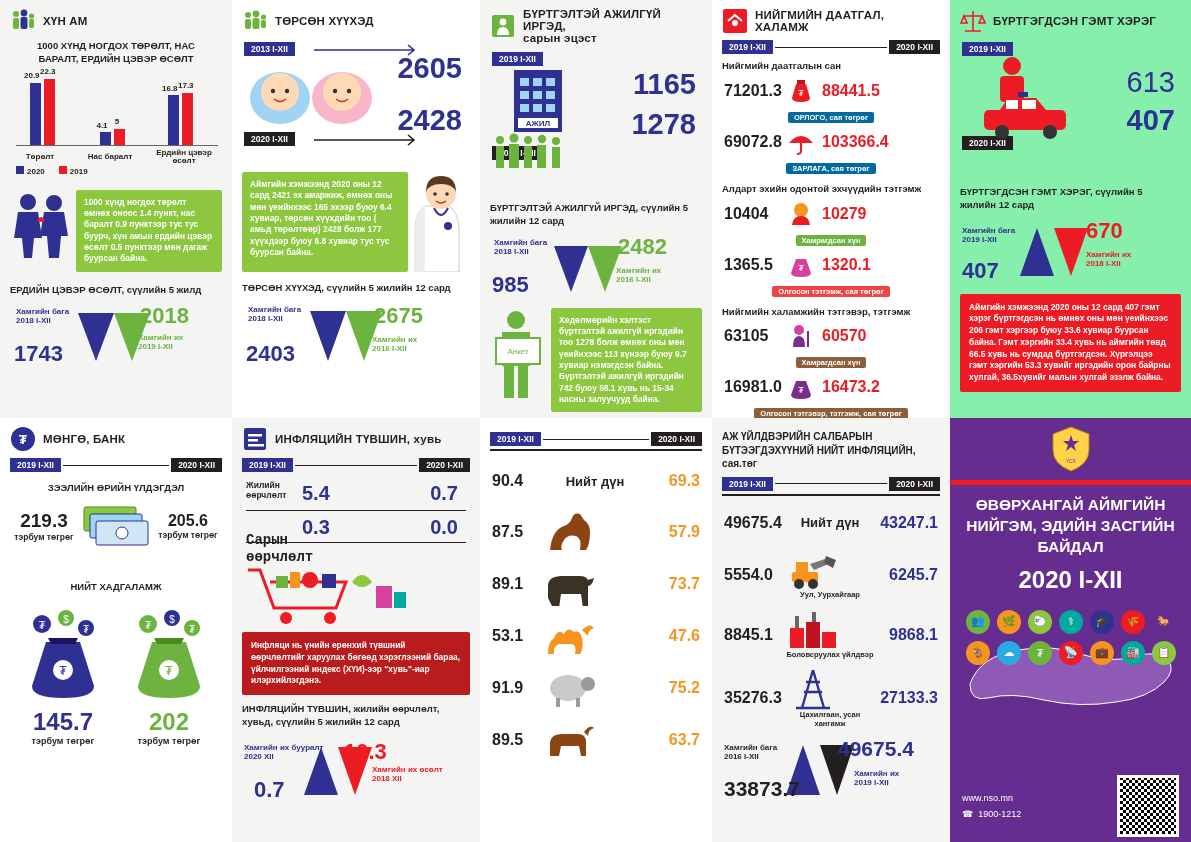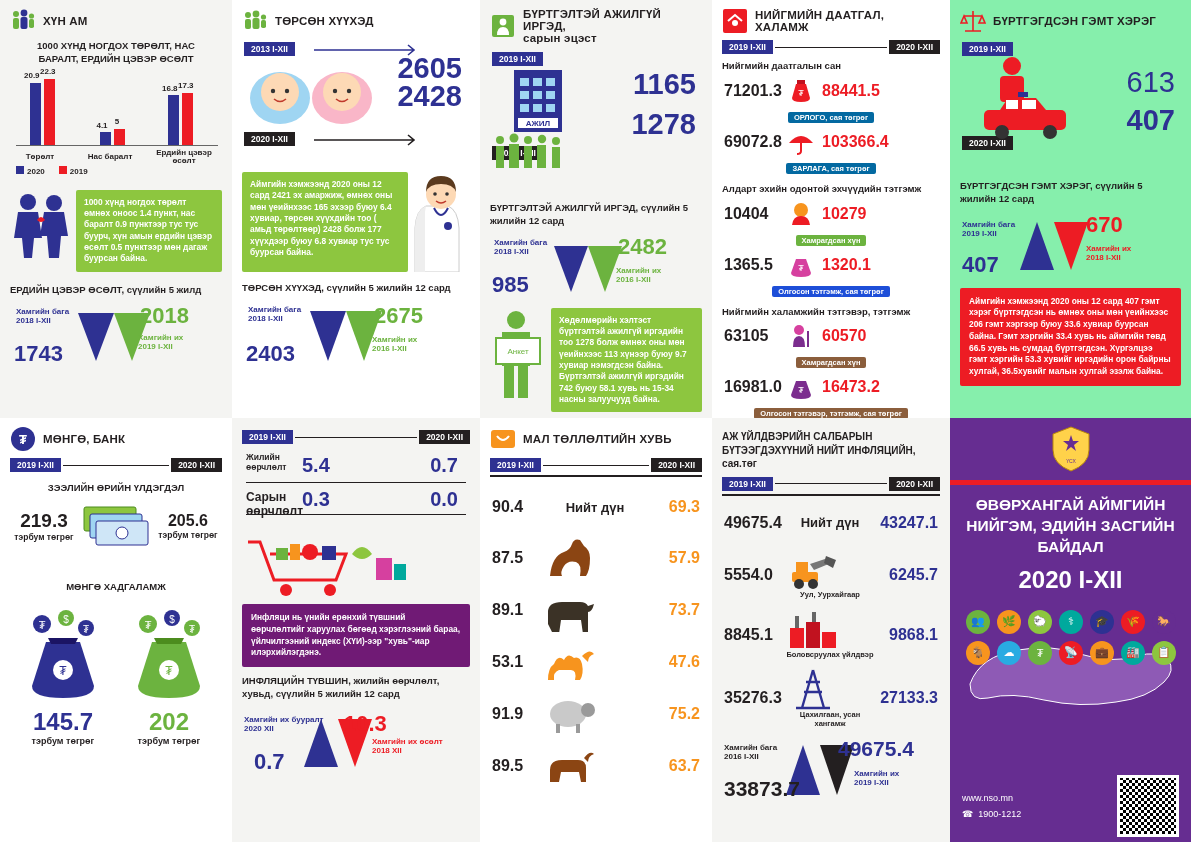--- a/index.html
+++ b/index.html
@@ -43,21 +43,21 @@
   .bargroup { position:absolute; bottom:19px; display:flex; align-items:flex-end; gap:3px; }
   .bar { width:11px; }
   .bar.b2020 { background:#2e3192; }
   .bar.b2019 { background:#ed1c24; }
   .barlabel { position:absolute; font-size:8px; font-weight:bold; text-align:center; }
   .barcat { position:absolute; bottom:2px; font-size:8px; font-weight:bold; text-align:center; line-height:1.05; }
   .legend { display:flex; gap:14px; font-size:8px; font-weight:bold; margin-top:2px; padding-left:6px;}
   .legend span.sw { display:inline-block; width:8px; height:8px; margin-right:3px; }
   .callout-green { background:#8dc63f; color:#fff; font-size:8.4px; line-height:1.35; padding:7px 8px; border-radius:2px; font-weight:bold;}
   .callout-red { background:#ed1c24; color:#fff; font-size:8.4px; line-height:1.4; padding:8px 9px; border-radius:2px; font-weight:bold;}
-  .callout-blue { background:#701a75; color:#fff; font-size:8.4px; line-height:1.4; padding:8px 9px; border-radius:2px; font-weight:bold;}
+  .callout-blue { background:#b91c1c; color:#fff; font-size:8.4px; line-height:1.4; padding:8px 9px; border-radius:2px; font-weight:bold;}
   .tri-row { position:relative; height:78px; margin-top:4px; }
   .minmax { position:absolute; font-size:8px; font-weight:bold; line-height:1.2; }
 
   
   .p2 .nums { font-size:29px; font-weight:bold; }
   
   .map-panel { background:#662d91; color:#fff; }
   .qr { width:62px; height:62px; background:#fff; padding:3px; }
   .qr-inner { width:100%; height:100%;
      background:
@@ -172,21 +172,21 @@
       </span>
       <span class="t">ТӨРСӨН ХҮҮХЭД</span>
     </div>
 
     <div style="position:relative;height:130px;margin-top:4px;">
       <div style="position:absolute;left:2px;top:2px;background:#2e3192;color:#fff;font-size:8.5px;font-weight:bold;padding:2px 7px;">2013 I-XII</div>
       <svg width="120" height="30" viewBox="0 0 120 30" style="position:absolute;left:72px;top:2px;">
         <path d="M0 8 H100 M94 3 L100 8 L94 13" stroke="#2e3192" stroke-width="1.6" fill="none"></path>
       </svg>
       <div class="nums blue" style="position:absolute;right:8px;top:12px;">2605</div>
-      <div class="nums blue" style="position:absolute;right:8px;top:40px;">2428</div>
+      <div class="nums blue" style="position:absolute;right:8px;top:64px;">2428</div>
       <div style="position:absolute;left:2px;top:92px;background:#231f20;color:#fff;font-size:8.5px;font-weight:bold;padding:2px 7px;">2020 I-XII</div>
       <svg width="120" height="20" viewBox="0 0 120 20" style="position:absolute;left:72px;top:92px;">
         <path d="M0 8 H100 M94 3 L100 8 L94 13" stroke="#231f20" stroke-width="1.6" fill="none"></path>
       </svg>
 
       <svg width="150" height="72" viewBox="0 0 150 72" style="position:absolute;left:0px;top:18px;">
         <ellipse cx="38" cy="40" rx="30" ry="26" fill="#9fd5f2"></ellipse>
         <circle cx="38" cy="34" r="19" fill="#fdd9b5"></circle>
         <circle cx="31" cy="33" r="2.2" fill="#333"></circle>
           <circle cx="45" cy="33" r="2.2" fill="#333"></circle>
@@ -393,21 +393,21 @@
           <span>
             <svg width="30" height="26" viewBox="0 0 30 26">
                   <path d="M10 7 h10 l5 14 q0 4 -10 4 q-10 0 -10 -4z" fill="#d6409f"></path>
                   <text x="15" y="19" font-size="9" text-anchor="middle" fill="#fff" font-family="Liberation Sans, sans-serif">₮</text>
                 </svg>
           </span>
         </td>
         <td class="lnum red">1320.1</td>
       </tr>
       <tr>
-            <td colspan="3" style="text-align:center;"><span class="small-cap" style="background:#1d4ed8;">Олгосон тэтгэмж, сая төгрөг</span></td>
+            <td colspan="3" style="text-align:center;"><span class="small-cap" style="background:#ef4444;">Олгосон тэтгэмж, сая төгрөг</span></td>
           </tr>
     </tbody>
       </table>
 
     <div class="sub" style="margin:6px 0 2px;">Нийгмийн халамжийн тэтгэвэр, тэтгэмж</div>
     <table class="rowlist">
       <tbody>
           <tr>
         <td style="width:62px;" class="lnum">63105</td>
         <td style="width:36px;text-align:center;">
@@ -464,21 +464,21 @@
         <rect x="14" y="56" width="82" height="20" rx="5" fill="#ed1c24"></rect>
         <path d="M30 56 l8 -12 h28 l10 12z" fill="#ed1c24"></path>
         <rect x="36" y="46" width="12" height="9" fill="#fff"></rect>
         <rect x="52" y="46" width="14" height="9" fill="#fff"></rect>
         <circle cx="32" cy="78" r="7" fill="#333"></circle>
           <circle cx="80" cy="78" r="7" fill="#333"></circle>
         <rect x="48" y="38" width="10" height="5" fill="#2e3192"></rect>
       </svg>
     </div>
 
-    <div class="sub" style="margin-top:0px;">БҮРТГЭГДСЭН ГЭМТ ХЭРЭГ, сүүлийн 5 жилийн 12 сард</div>
+    <div class="sub" style="margin-top:6px;">БҮРТГЭГДСЭН ГЭМТ ХЭРЭГ, сүүлийн 5 жилийн 12 сард</div>
     <div class="tri-row" style="height:76px;">
       <svg width="215" height="60" viewBox="0 0 215 60" style="position:absolute;left:4px;top:8px;">
         <polygon points="56,52 90,52 73,4" fill="#2e3192"></polygon>
         <polygon points="90,4 124,4 107,52" fill="#ed1c24"></polygon>
       </svg>
       <div class="minmax blue" style="left:2px;top:10px;">
         <span>Хамгийн бага</span><br><span>2019 I-XII</span>
       </div>
       <div class="big blue" style="position:absolute;left:2px;top:42px;font-size:22px;">407</div>
       <div class="minmax red" style="left:126px;top:34px;">
@@ -519,21 +519,21 @@
           <rect x="16" y="20" width="52" height="24" rx="2" fill="#cfe6f7" stroke="#2e3192"></rect>
           <circle cx="42" cy="32" r="6" fill="#fff" stroke="#2e3192"></circle>
         </svg>
       </span>
       <div style="text-align:center;width:68px;">
         <div class="big" style="font-size:16px;">205.6</div>
         <div style="font-size:8.5px;font-weight:bold;">тэрбум төгрөг</div>
       </div>
     </div>
 
-    <div class="sub" style="text-align:center;margin-top:30px;">МӨНГӨ ХАДГАЛАМЖ</div>
+    <div class="sub" style="text-align:center;margin-top:30px;">НИЙТ ХАДГАЛАМЖ</div>
 
     <div style="display:flex;justify-content:space-around;margin-top:14px;">
       <span>
         <svg width="86" height="92" viewBox="0 0 86 92">
           <circle cx="22" cy="16" r="9" fill="#2e3192"></circle>
             <text x="22" y="21" font-size="11" text-anchor="middle" fill="#fff" font-family="Liberation Sans, sans-serif">₮</text>
           <circle cx="46" cy="10" r="8" fill="#6cb33f"></circle>
             <text x="46" y="15" font-size="10" text-anchor="middle" fill="#fff" font-family="Liberation Sans, sans-serif">$</text>
           <circle cx="66" cy="20" r="8" fill="#2e3192"></circle>
             <text x="66" y="25" font-size="10" text-anchor="middle" fill="#fff" font-family="Liberation Sans, sans-serif">₮</text>
@@ -565,34 +565,45 @@
         <div style="font-size:9px;font-weight:bold;">тэрбум төгрөг</div>
       </div>
       <div>
         <div class="big green" style="font-size:24px;">202</div>
         <div style="font-size:9px;font-weight:bold;">тэрбум төгрөг</div>
       </div>
     </div>
   </div>
 
   <div class="panel" style="background:#f4f4f2;">
+    <div class="panel-title">
+      <span class="icon-box">
+        <svg width="26" height="26" viewBox="0 0 26 26">
+            <rect x="2" y="2" width="22" height="22" rx="2" fill="#2e3192"></rect>
+            <rect x="6" y="8" width="14" height="2.5" fill="#fff"></rect>
+            <rect x="6" y="13" width="10" height="2.5" fill="#fff"></rect>
+            <rect x="6" y="18" width="16" height="2.5" fill="#fff"></rect>
+          </svg>
+      </span>
+      <span class="t">ИНФЛЯЦИЙН ТҮВШИН, хувь</span>
+    </div>
     <div class="yearbar" style="margin:4px 0 8px;">
       <span class="ybl">2019 I-XII</span>
       <span class="yline"></span>
       <span class="ybr">2020 I-XII</span>
     </div>
 
     <div style="position:relative;height:36px;">
       <div style="position:absolute;left:4px;top:0;font-size:8.5px;font-weight:bold;width:46px;line-height:1.2;">Жилийн өөрчлөлт</div>
       <div class="big blue" style="position:absolute;left:60px;top:2px;font-size:20px;">5.4</div>
       <div class="big blue" style="position:absolute;right:12px;top:2px;font-size:20px;">0.7</div>
       <div style="position:absolute;left:4px;right:4px;top:30px;height:1px;background:#231f20;"></div>
     </div>
     <div style="position:relative;height:38px;">
-      <div style="position:absolute;left:4px;top:2px;font-size:12px;font-weight:bold;width:46px;line-height:1.2;">Сарын өөрчлөлт</div>
+      <div style="position:absolute;left:4px;top:16px;font-size:14px;font-weight:bold;width:46px;line-height:1.2;font-family:Liberation Mono, monospace;">Сарын өөрчлөлт</div>
       <div class="big blue" style="position:absolute;left:60px;top:0;font-size:20px;">0.3</div>
       <div class="big blue" style="position:absolute;right:12px;top:0;font-size:20px;">0.0</div>
       <div style="position:absolute;left:4px;right:4px;top:26px;height:1px;background:#231f20;"></div>
     </div>
 
     <div style="text-align:center;margin-top:8px;">
       <svg width="170" height="70" viewBox="0 0 170 70">
         <path d="M6 8 h12 l14 38 h62 l10 -26 H28" stroke="#ed1c24" stroke-width="3" fill="none"></path>
         <circle cx="44" cy="56" r="6" fill="#ed1c24"></circle>
           <circle cx="88" cy="56" r="6" fill="#ed1c24"></circle>
@@ -619,29 +630,20 @@
       </div>
       <div class="big blue" style="position:absolute;left:12px;top:44px;font-size:22px;">0.7</div>
       <div class="minmax red" style="left:130px;top:32px;">
         <span>Хамгийн их өсөлт</span><br><span>2018 XII</span>
       </div>
       <div class="big red" style="position:absolute;left:102px;top:6px;font-size:22px;">10.3</div>
     </div>
   </div>
 
   <div class="panel">
-    <div class="panel-title">
-      <span class="icon-box">
-        <svg width="26" height="26" viewBox="0 0 26 26">
-            <rect x="1" y="4" width="24" height="18" rx="3" fill="#f7941e"></rect>
-            <path d="M7 10 q6 8 12 0" stroke="#fff" stroke-width="2" fill="none"></path>
-          </svg>
-      </span>
-      <span class="t">МАЛ ТӨЛЛӨЛТИЙН ХУВЬ</span>
-    </div>
     <div class="yearbar" style="margin:6px 0 2px;">
       <span class="ybl">2019 I-XII</span>
       <span class="yline"></span>
       <span class="ybr">2020 I-XII</span>
     </div>
     <div class="hr-dark"></div>
 
     <table class="rowlist" style="font-size:16px;">
       <tbody>
           <tr style="height:50px;">

